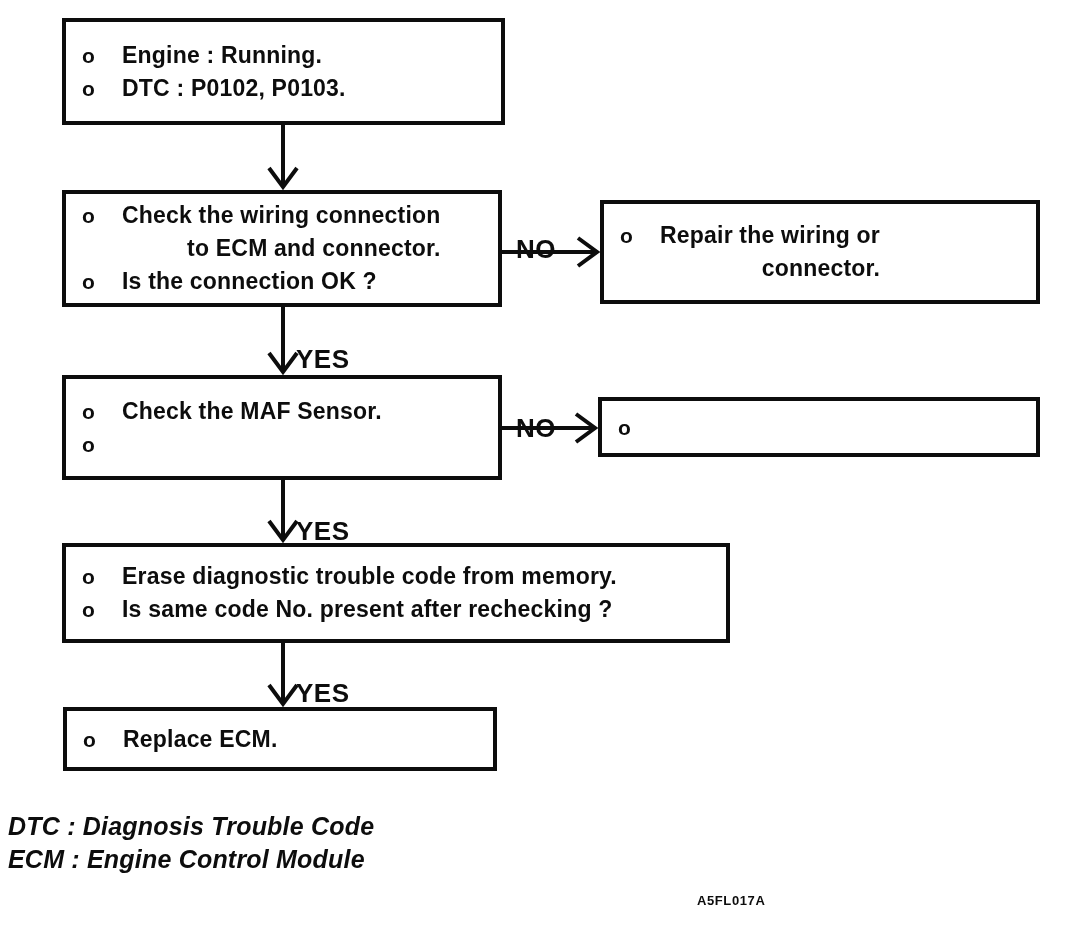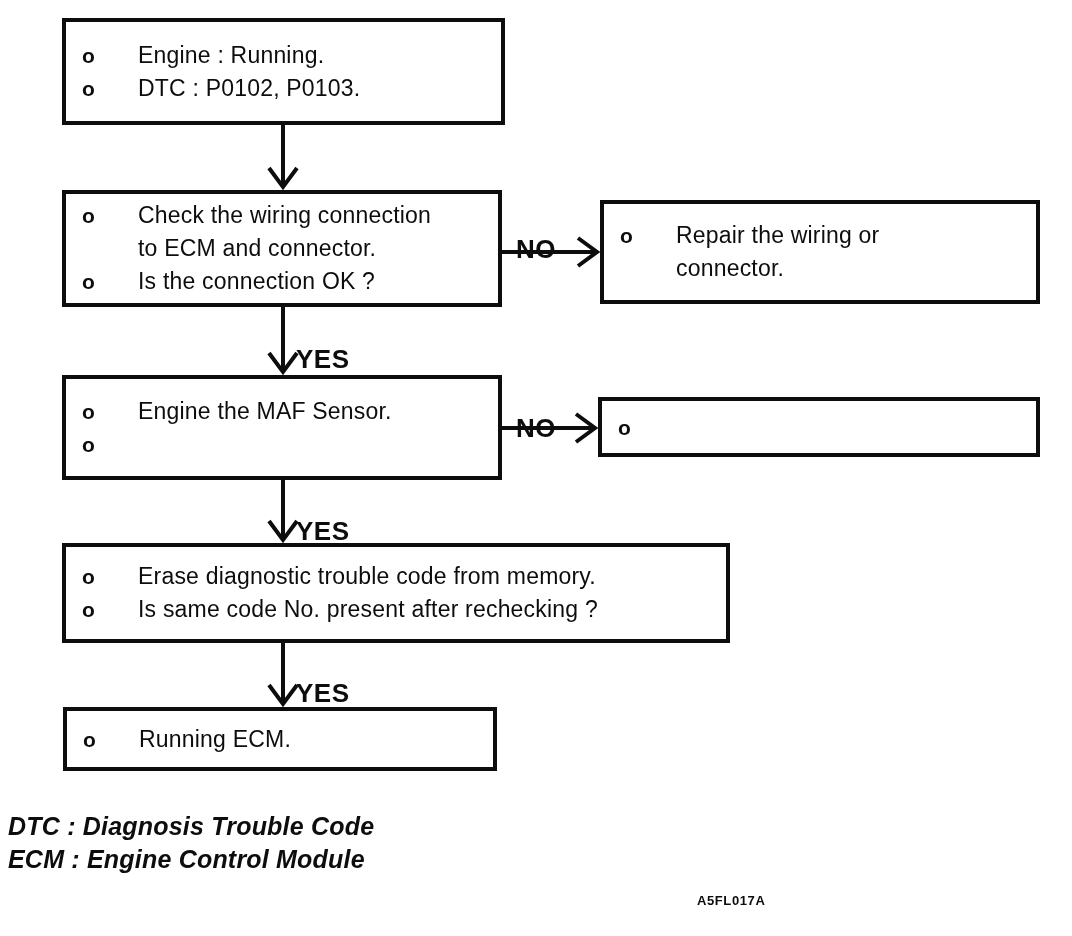--- a/index.html
+++ b/index.html
@@ -42,25 +42,26 @@
   .bullet {
     flex: 0 0 24px;
     width: 24px;
     font-size: 21px;
     font-weight: 700;
     line-height: 33px;
     text-align: left;
   }
   .txt {
     font-size: 23px;
-    font-weight: 400;
+    font-weight: 700;
     line-height: 33px;
     white-space: pre-line;
-    margin-left: 32px;
+    margin-left: 16px;
     letter-spacing: 0.2px;
+    text-align: right;
   }
   .branch-label {
     position: absolute;
     font-size: 26px;
     font-weight: 700;
     line-height: 26px;
     z-index: 3;
     letter-spacing: 0.5px;
     margin-top: 20px;
   }
@@ -160,21 +161,21 @@
     <div class="li">
       <span class="bullet">o</span>
       <span class="txt">Repair the wiring or
 connector.</span>
     </div>
   </div>
 
   <div class="flow-box" id="box-check-maf">
     <div class="li">
       <span class="bullet">o</span>
-      <span class="txt">Engine the MAF Sensor.</span>
+      <span class="txt">Check the MAF Sensor.</span>
     </div>
     <div class="li">
       <span class="bullet">o</span>
     </div>
   </div>
 
   <div class="flow-box" id="box-repair-sensor">
     <div class="li">
       <span class="bullet">o</span>
     </div>
@@ -187,21 +188,21 @@
     </div>
     <div class="li">
       <span class="bullet">o</span>
       <span class="txt">Is same code No. present after rechecking ?</span>
     </div>
   </div>
 
   <div class="flow-box" id="box-replace-ecm">
     <div class="li">
       <span class="bullet">o</span>
-      <span class="txt">Running ECM.</span>
+      <span class="txt">Replace ECM.</span>
     </div>
   </div>
 
   <div class="branch-label" id="label-no-1">NO</div>
   <div class="branch-label" id="label-yes-1">YES</div>
   <div class="branch-label" id="label-no-2">NO</div>
   <div class="branch-label" id="label-yes-2">YES</div>
   <div class="branch-label" id="label-yes-3">YES</div>
 
   <div id="legend">

